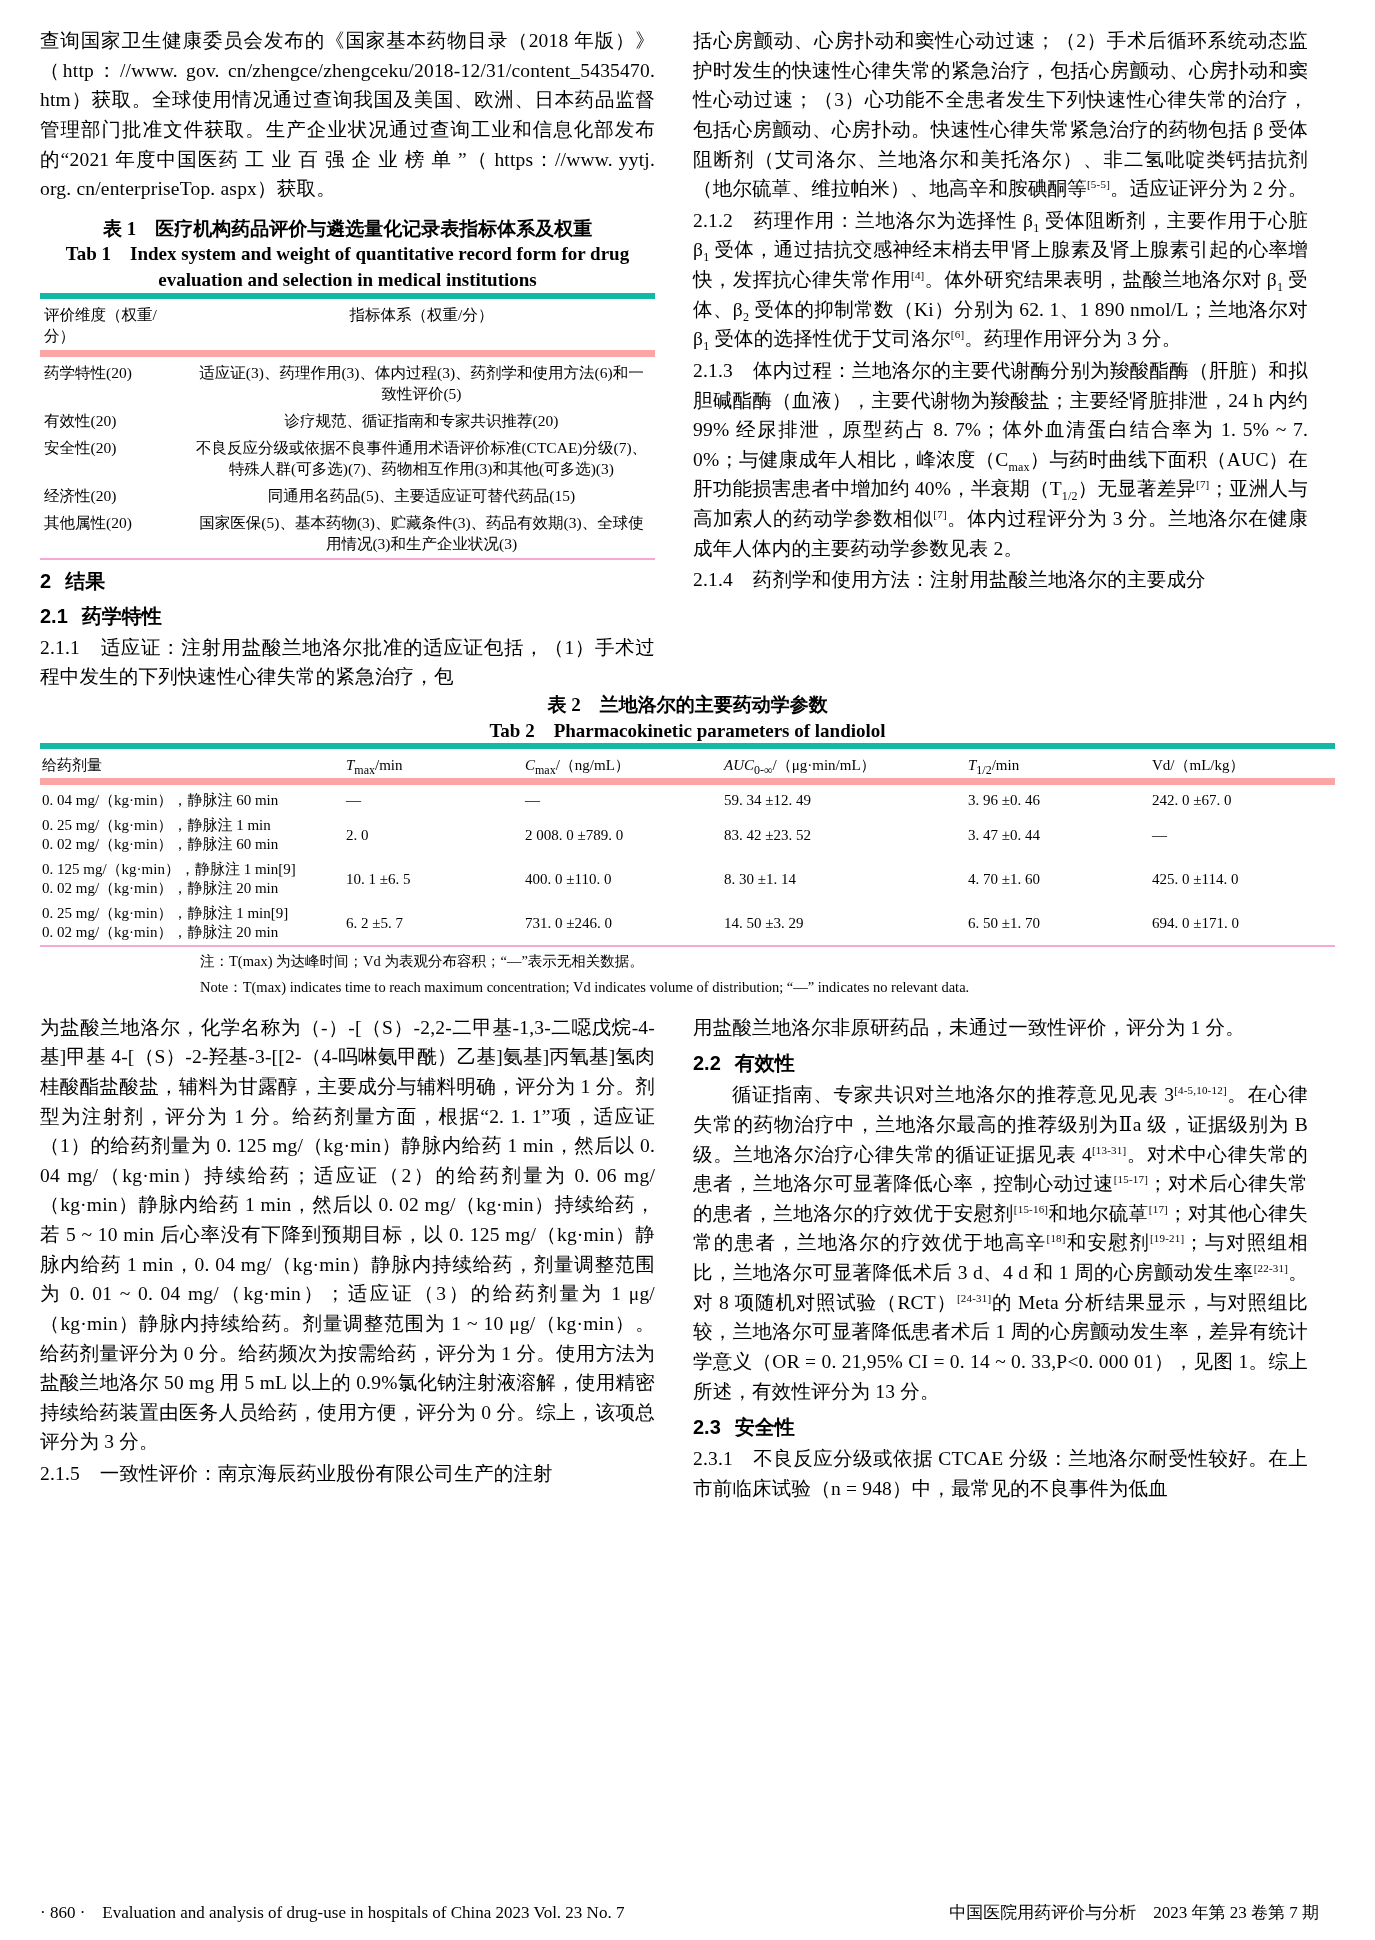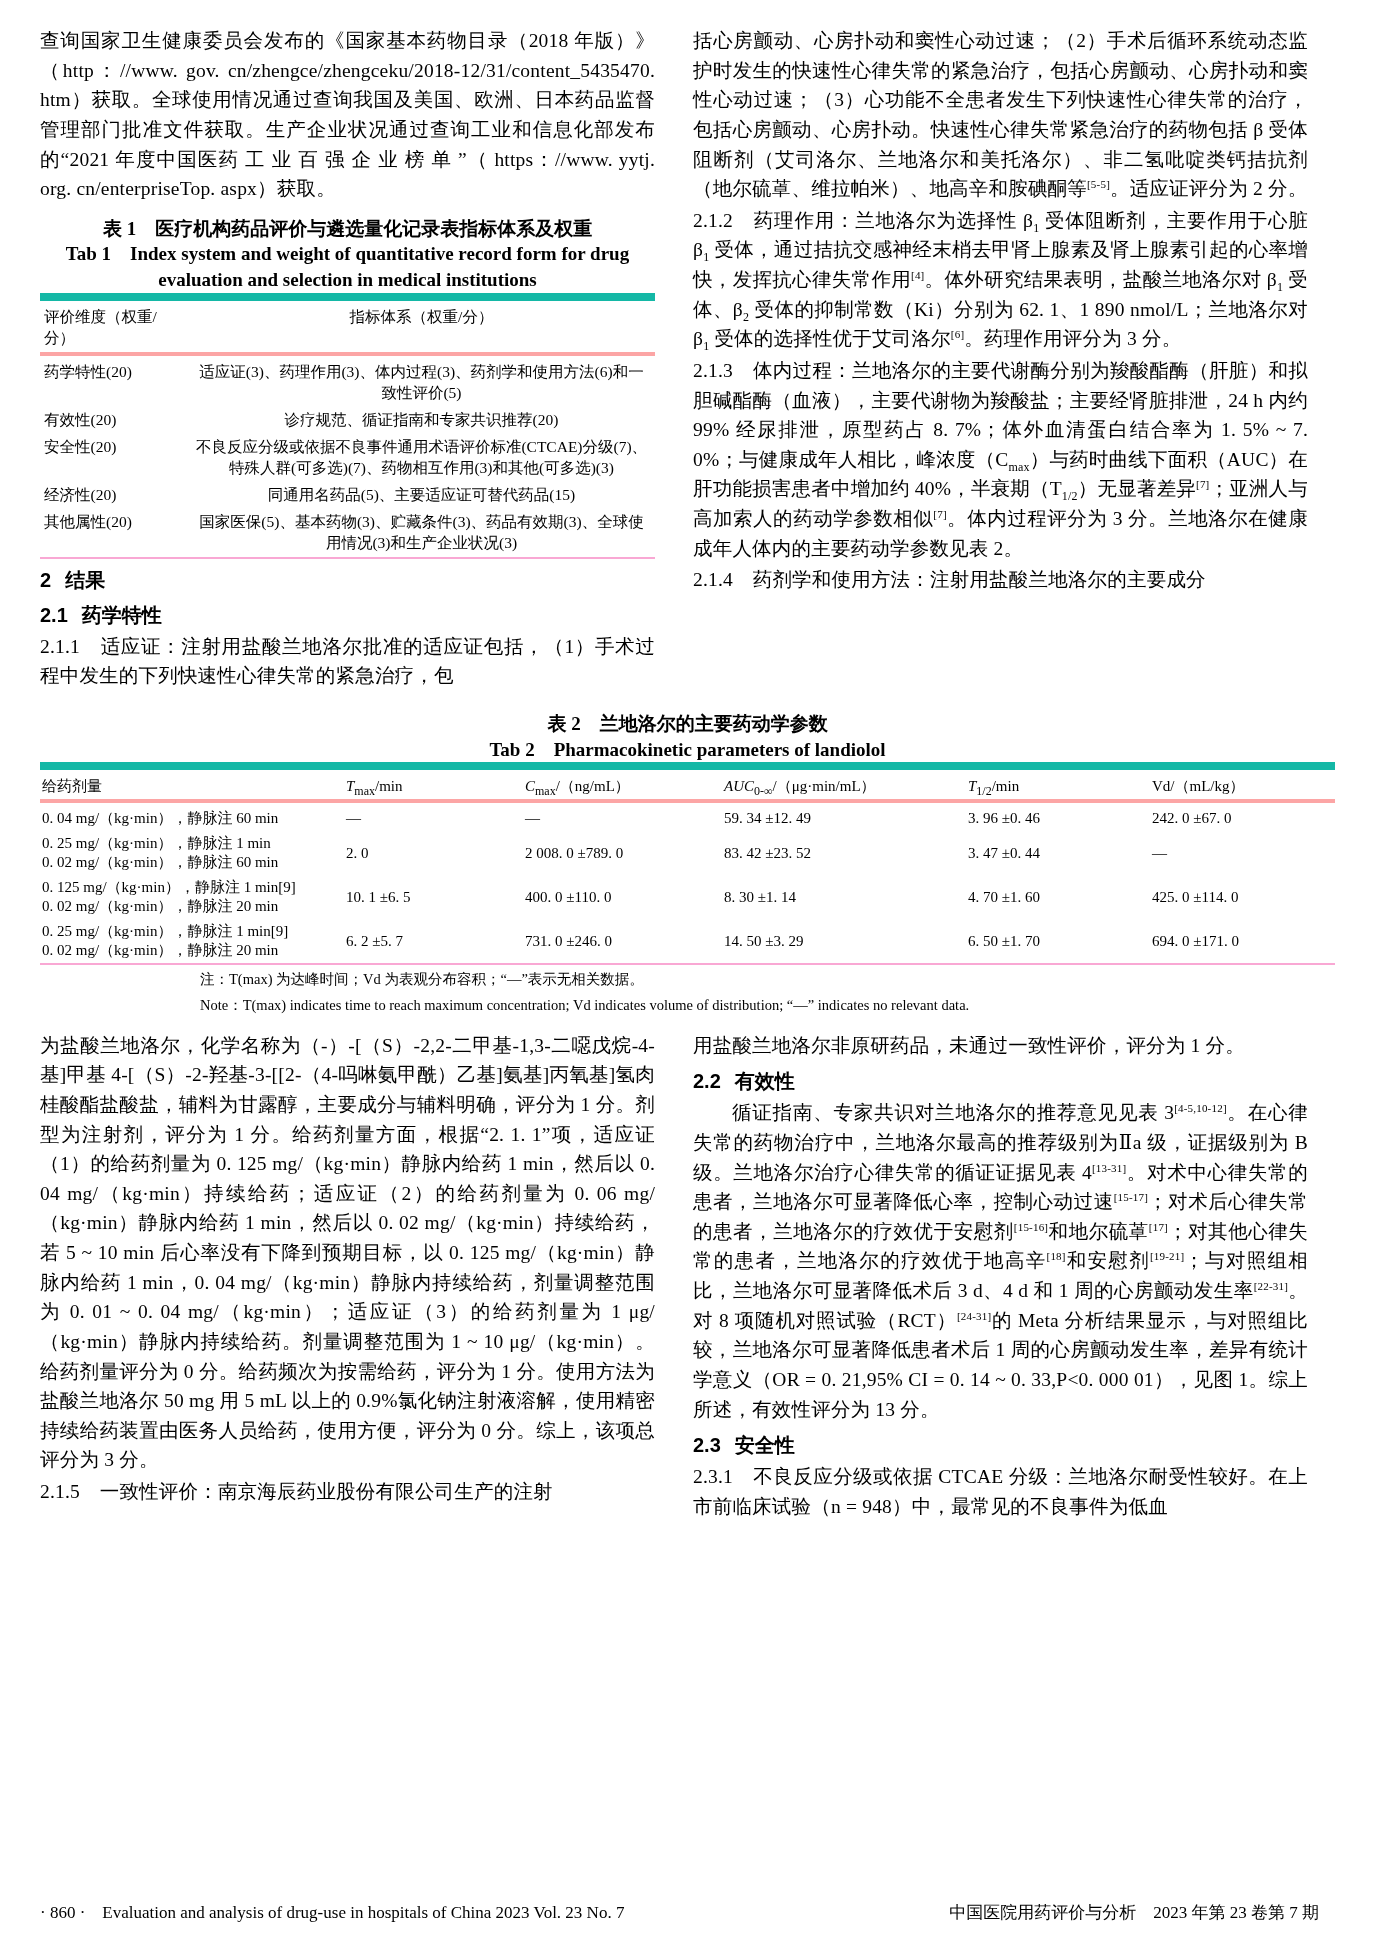--- a/index.html
+++ b/index.html
@@ -30,34 +30,34 @@
     font-size:20px;font-weight:bold;margin:8px 0 3px 0;
     font-family:"Liberation Sans","DejaVu Sans",sans-serif;
   }
   .sect .num{margin-right:14px;}
   .tbl-cap{
     text-align:center;font-weight:bold;font-size:19px;line-height:1.35;
   }
   table{border-collapse:collapse;width:100%;}
   .t1{font-size:15.5px;}
   .t1 td,.t1 th{padding:3px 4px;vertical-align:top;}
-  .rule-top{border-top:8px solid #14b8a6;}
-  .rule-mid{border-top:4px solid #fca5a5;font-family:Liberation Serif, serif;}
+  .rule-top{border-top:6px solid #14b8a6;}
+  .rule-mid{border-top:7px solid #fca5a5;font-family:Liberation Serif, serif;}
   .rule-bot{border-bottom:2px solid #f9a8d4;}
   .t1 .c1{width:140px;}
   .t1 .c2{text-align:center;}
   .t2{font-size:15px;}
   .t2 td,.t2 th{padding:3px 2px;}
   .t2 th{font-weight:normal;text-align:left;}
   .note{font-size:14.5px;line-height:1.5;margin-top:4px;}
   .footer{
     position:absolute;left:40px;right:56px;bottom:16px;
     display:flex;justify-content:space-between;font-size:17px;
   }
-  .fullwidth{margin-top:20px;}
+  .fullwidth{margin-top:0;}
   .hdr-center{text-align:center;}
 </style>
 </head>
 <body>
 
 <div class="page">
 
   <div class="cols">
 
     <div class="col">

